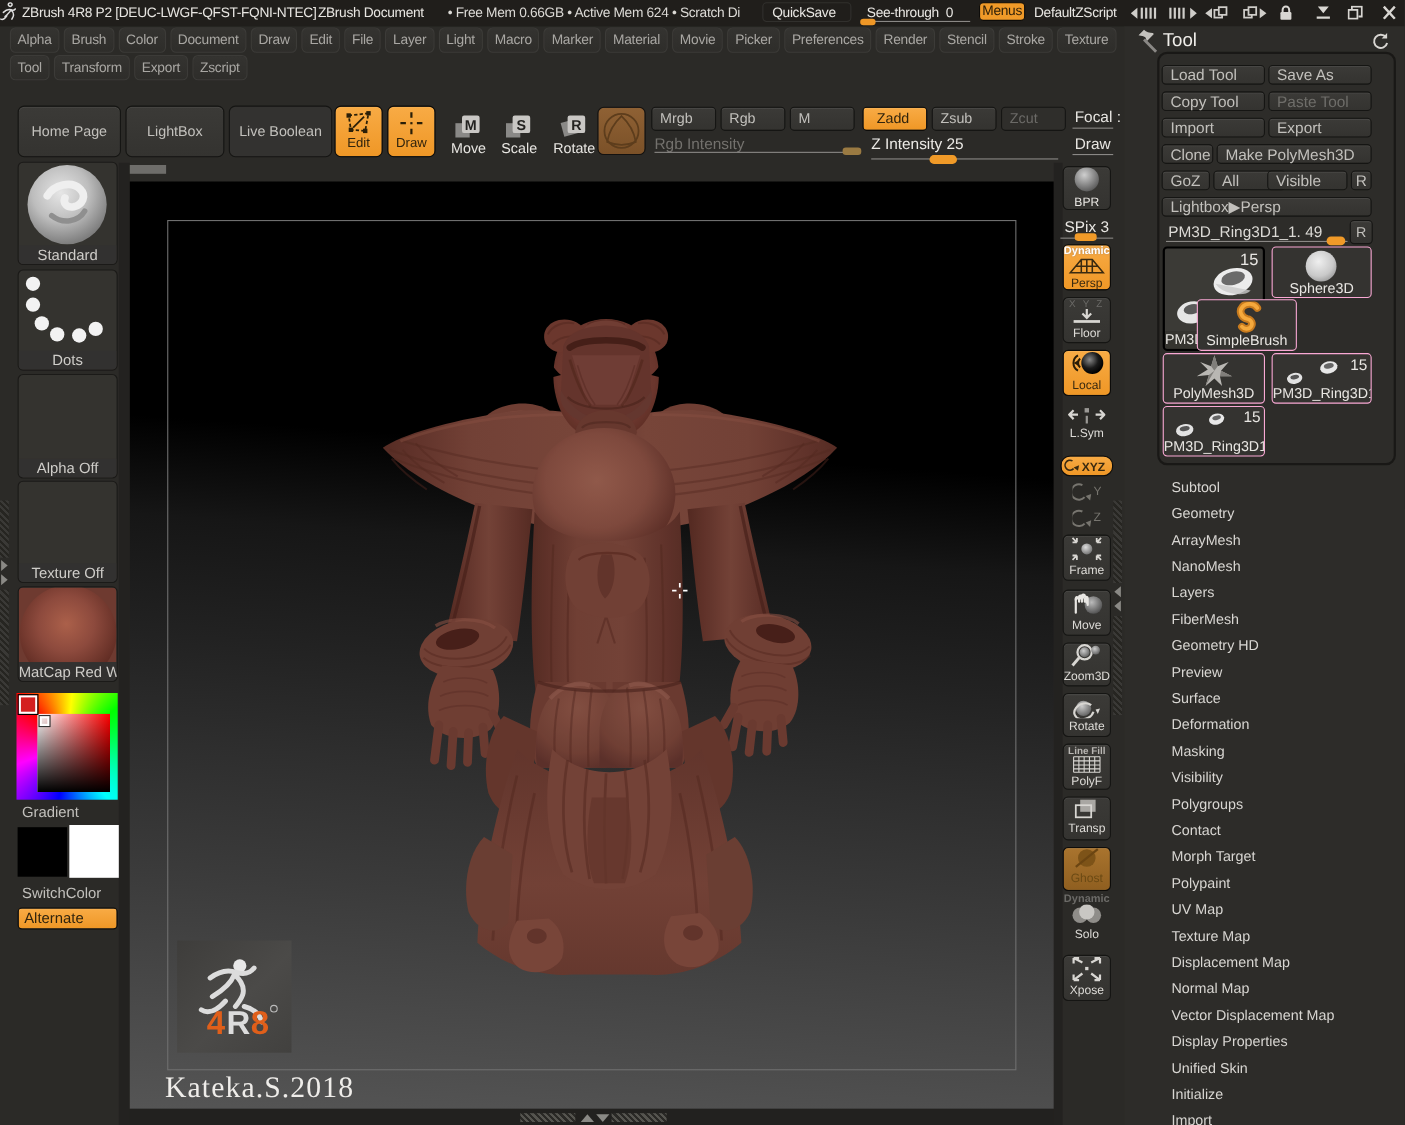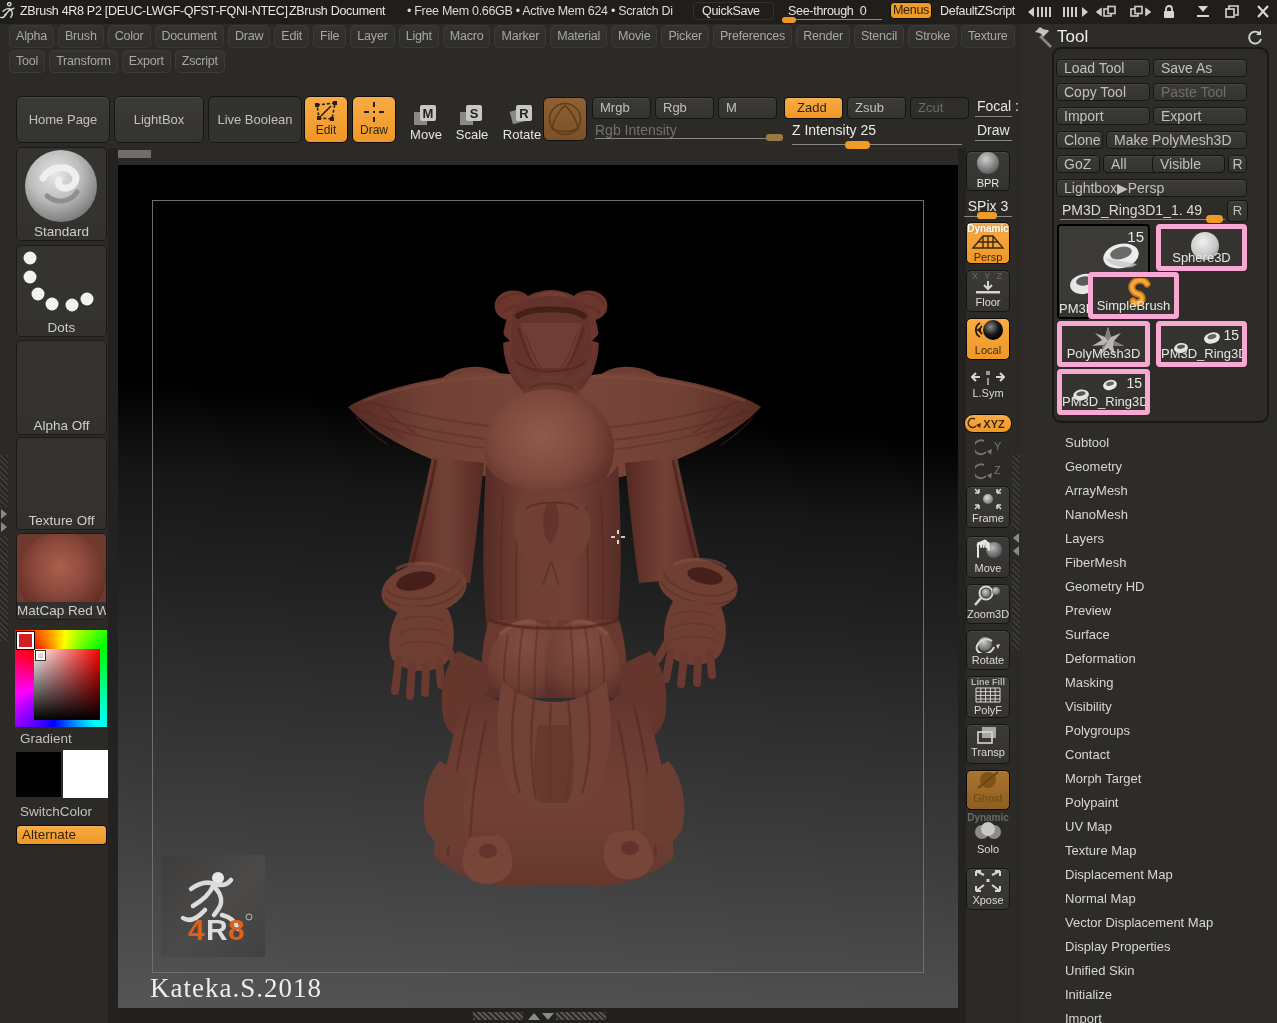--- a/index.html
+++ b/index.html
@@ -16,21 +16,21 @@
   .btn { position:absolute; color:#c2c0bc; font-size:13px; border:1px solid #151513; border-radius:4px;
          background:linear-gradient(#3b3a37,#343330); box-shadow:inset 0 1px 0 rgba(255,255,255,.07); }
   .obtn { background:linear-gradient(#f8ab45,#ef9726); color:#31240d; border:1px solid #0d0c0a; }
   .tray-item { position:absolute; width:91px; background:#34332f; border:1px solid #1b1a18; border-radius:5px; overflow:hidden; }
   .tray-label { position:absolute; bottom:0; left:0; right:0; text-align:center; color:#cfcdc9; font-size:13.5px; line-height:17px; background:#323130; white-space:nowrap; }
   .shelfbtn { position:absolute; left:966px; width:44px; height:40px; border:1px solid #151513; border-radius:5px;
               background:linear-gradient(#3b3a37,#343330); box-shadow:inset 0 1px 0 rgba(255,255,255,.07); text-align:center; overflow:hidden; }
   .shelfbtn.orange { background:linear-gradient(#f8ab45,#ef9726); border-color:#0d0c0a; }
   .sl { color:#dddbd7; font-size:11px; margin-top:-3px; }
   .pbtn { height:18px; line-height:16px; padding-left:7px; font-size:14px; }
-  .thumb { background:#343330; border:5px solid #f9a8d4; border-radius:4px; overflow:hidden; }
+  .thumb { background:#343330; border:1px solid #f9a8d4; border-radius:4px; overflow:hidden; }
   .thumb.on { background:#3b3a36; border:2px solid #000; }
   .tlabel { position:absolute; bottom:0; left:0; right:0; color:#e8e6e2; font-size:13px; line-height:16px; background:#35342f; text-align:center; white-space:nowrap; }
   
   #canvas { left:118px; top:165px; width:840px; height:843px;
      background:linear-gradient(184deg, #000 0%, #000 30%, #161616 40%, #222 52%, #2e2e2e 63%, #3a3a3a 75%, #474747 87%, #555 100%); }
   #docborder { left:34px; top:35px; width:772px; height:773px; border:1px solid #6f6f6f; }
 </style>
 </head>
 <body>
 <div id="root">

